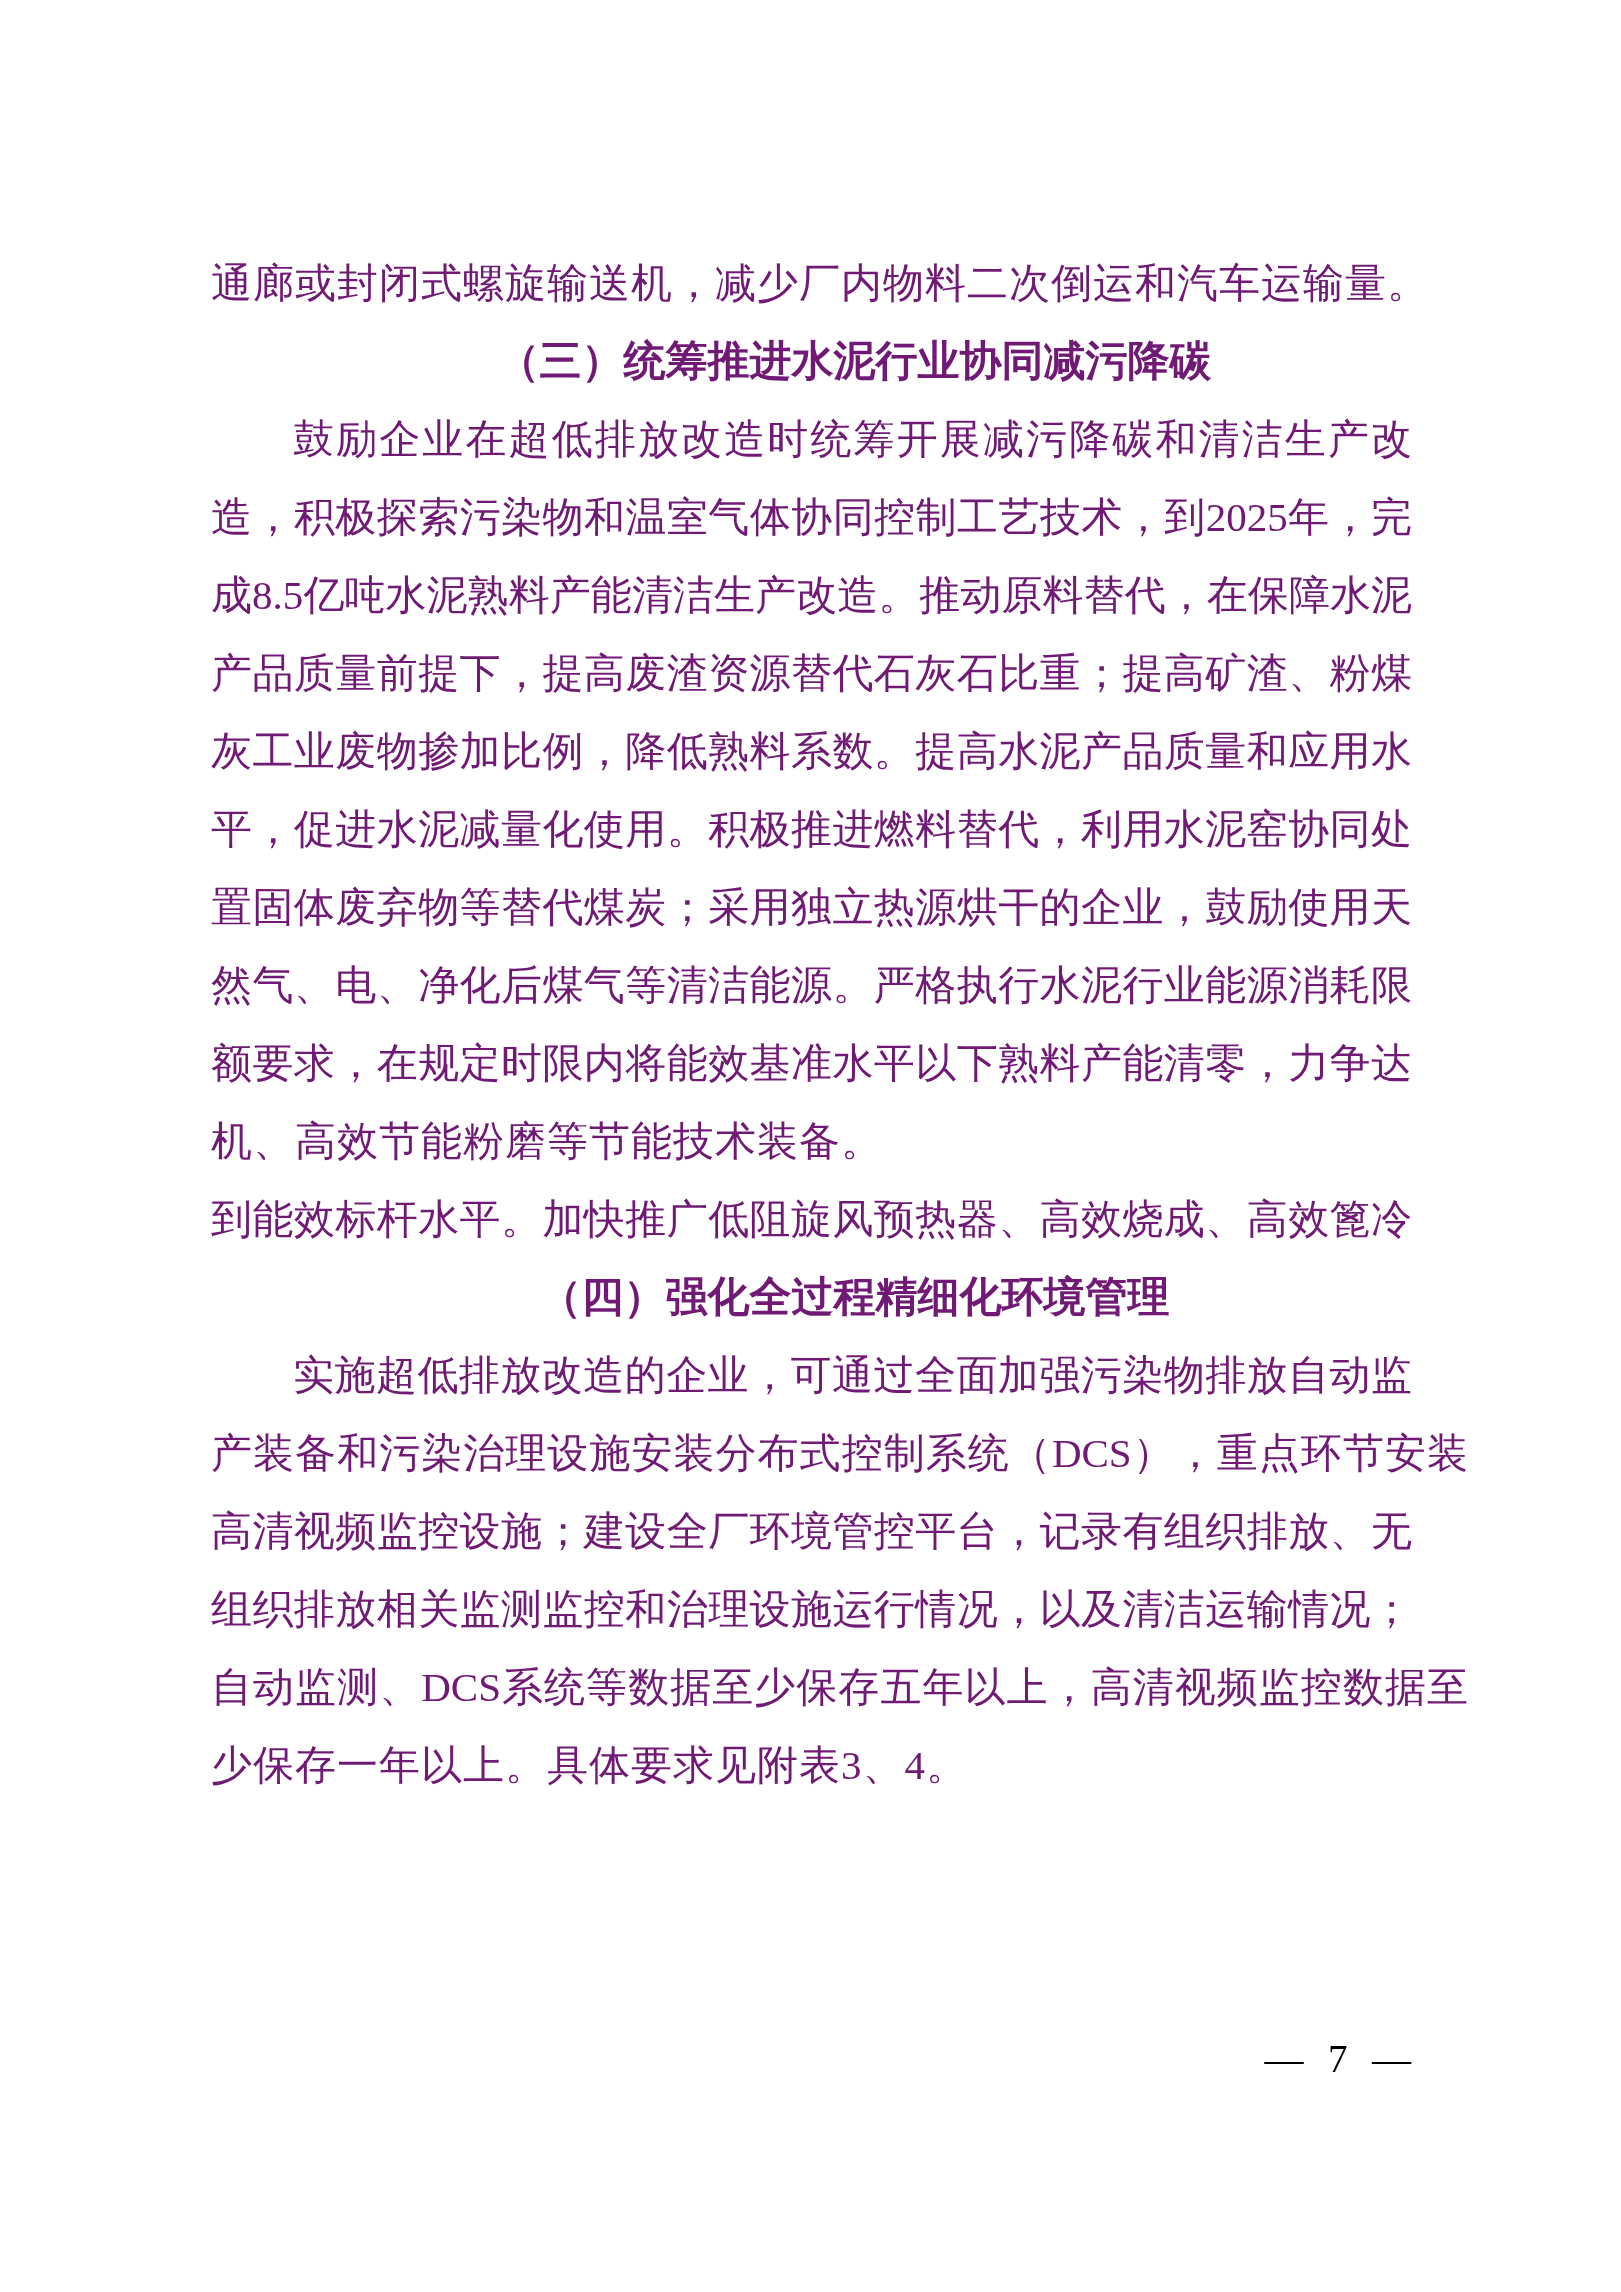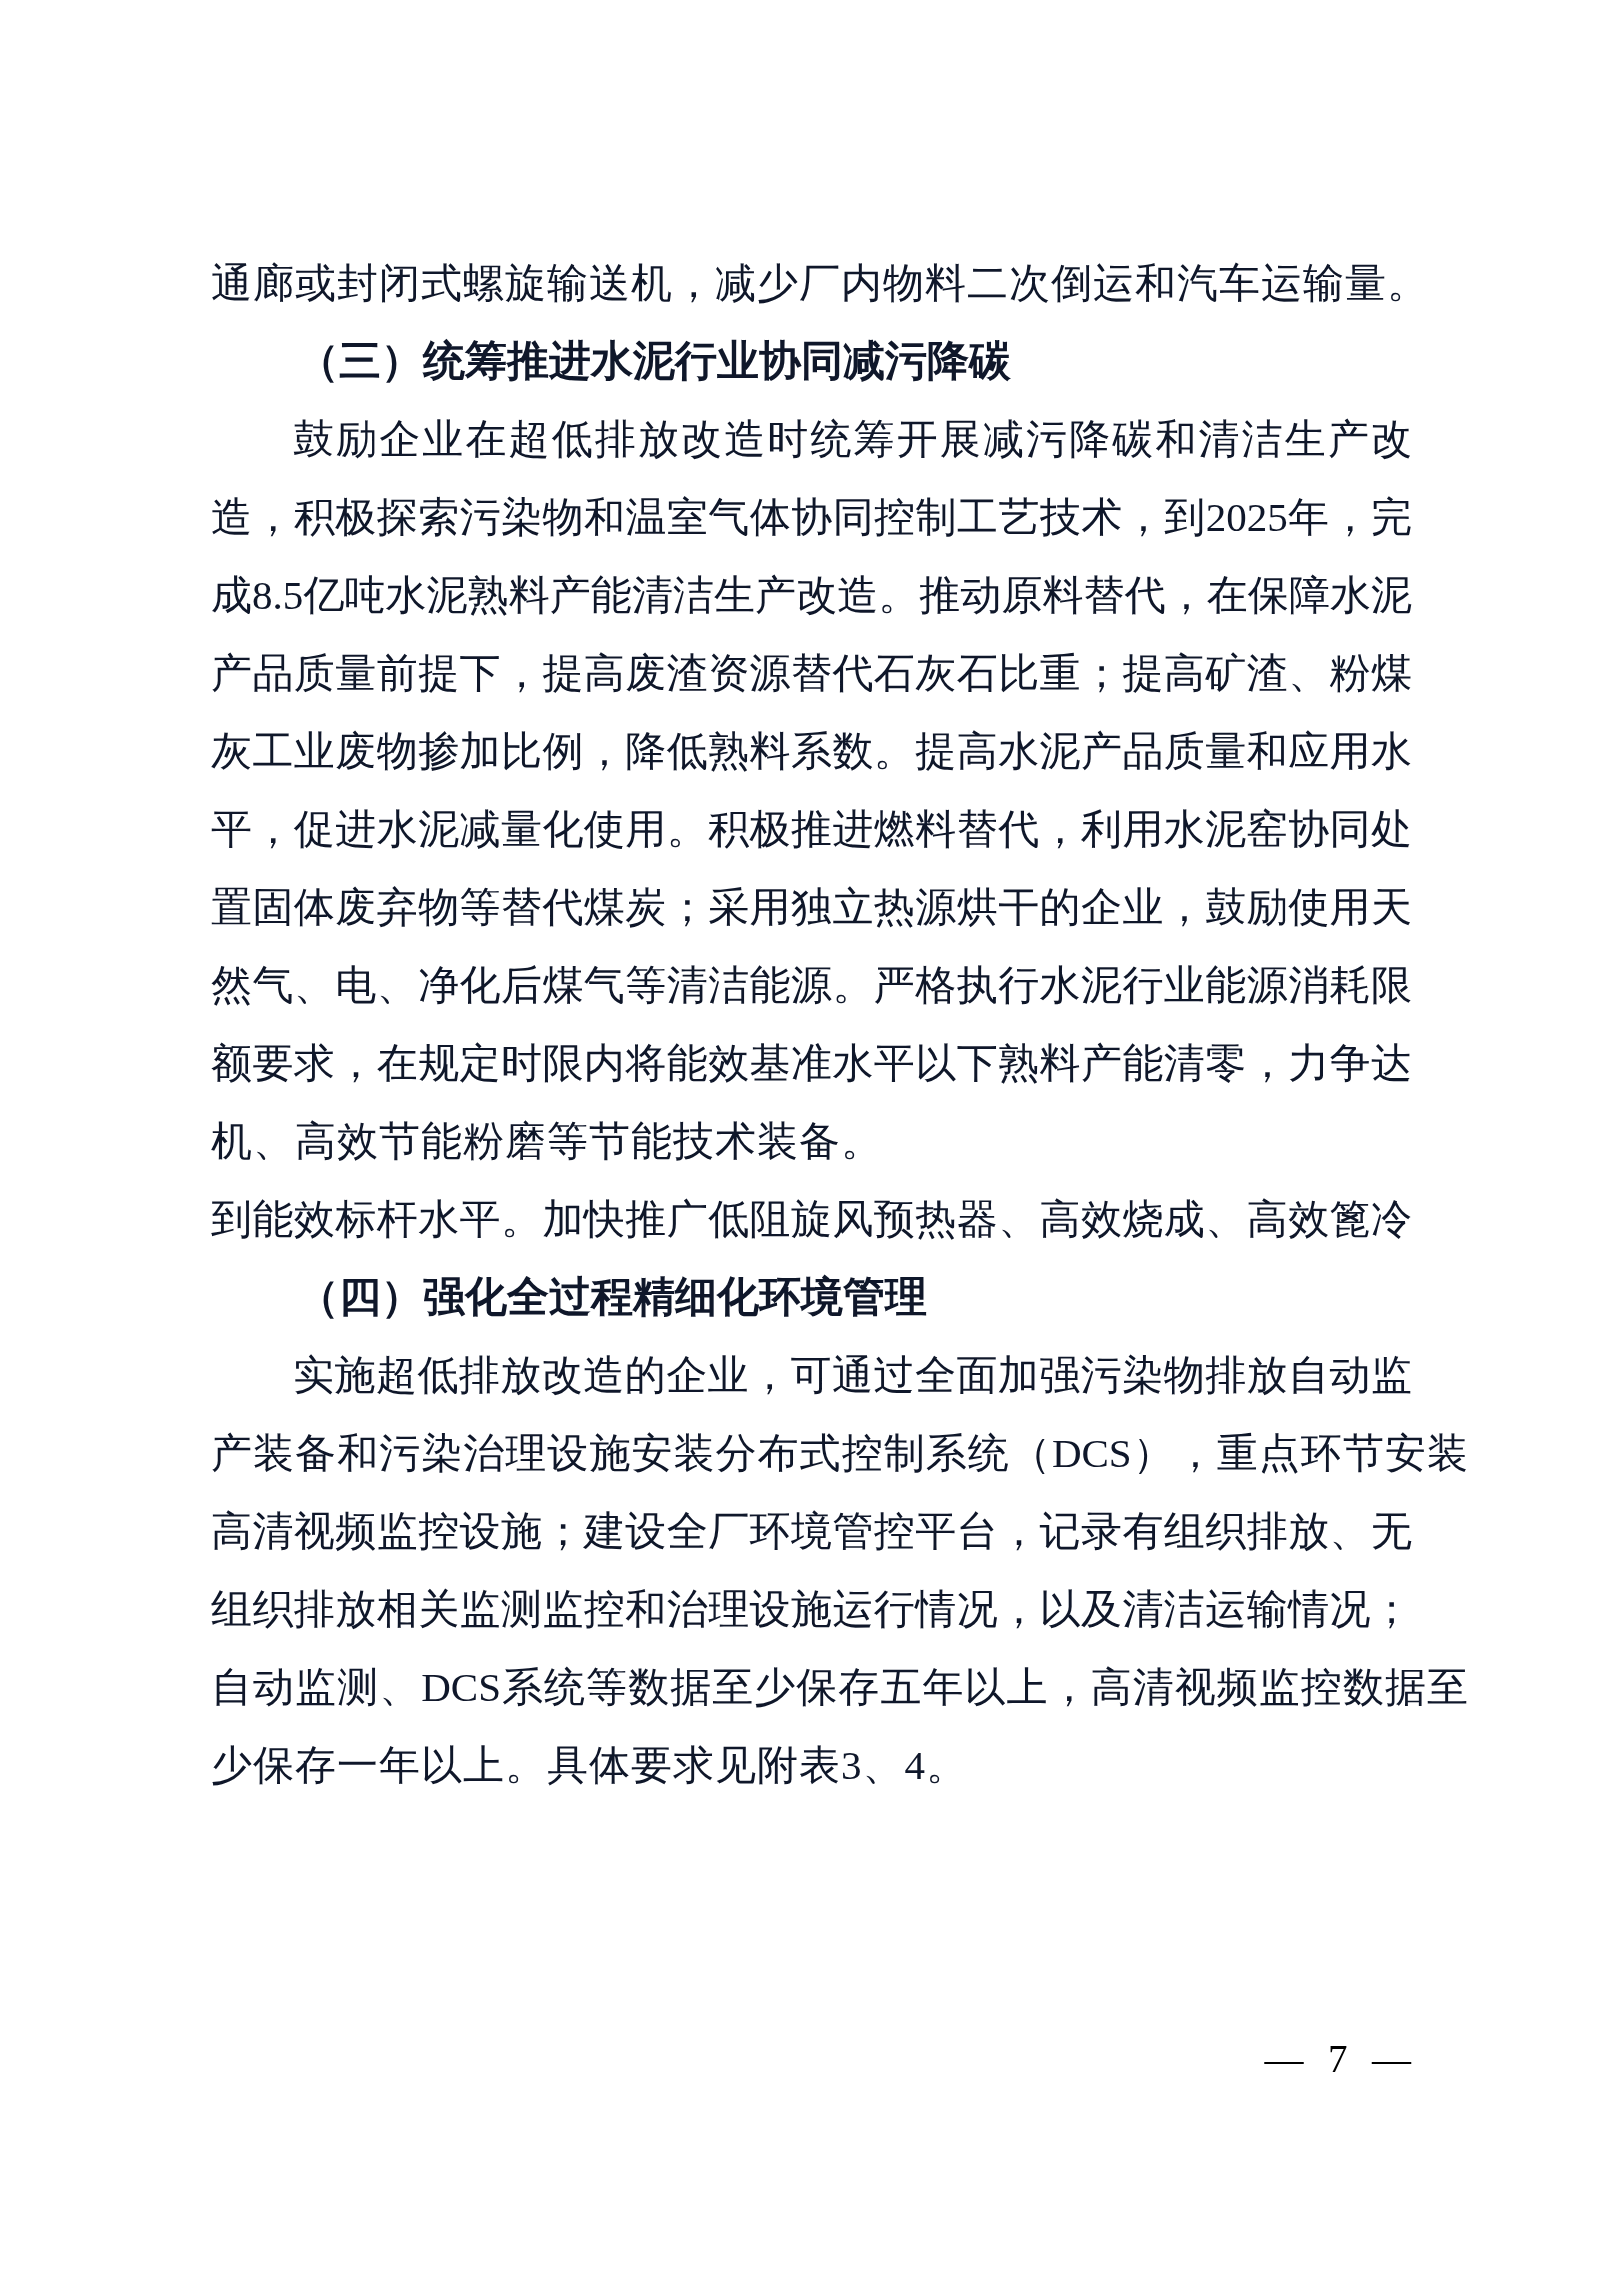--- a/index.html
+++ b/index.html
@@ -19,40 +19,41 @@
   .text-block {
     position: absolute;
     left: 211px;
     top: 244px;
     width: 1201px;
   }
   .line {
     height: 78px;
     line-height: 78px;
     font-size: 41px;
-    color: #0f172a;
+    color: #701a75;
   }
   .justify {
     text-align: justify;
     text-align-last: justify;
     text-justify: inter-character;
   }
   .last {
     text-align: left;
     white-space: nowrap;
     letter-spacing: 1px;
   }
   .indent {
     text-indent: 82px;
   }
   .heading {
     font-weight: bold;
     font-size: 42px;
     text-indent: 86px;
     white-space: nowrap;
+    text-align: center;
   }
   
   .wide {
     width: 1257px;
   }
   .page-number {
     position: absolute;
     top: 2037px;
     right: 210px;
     height: 43px;

